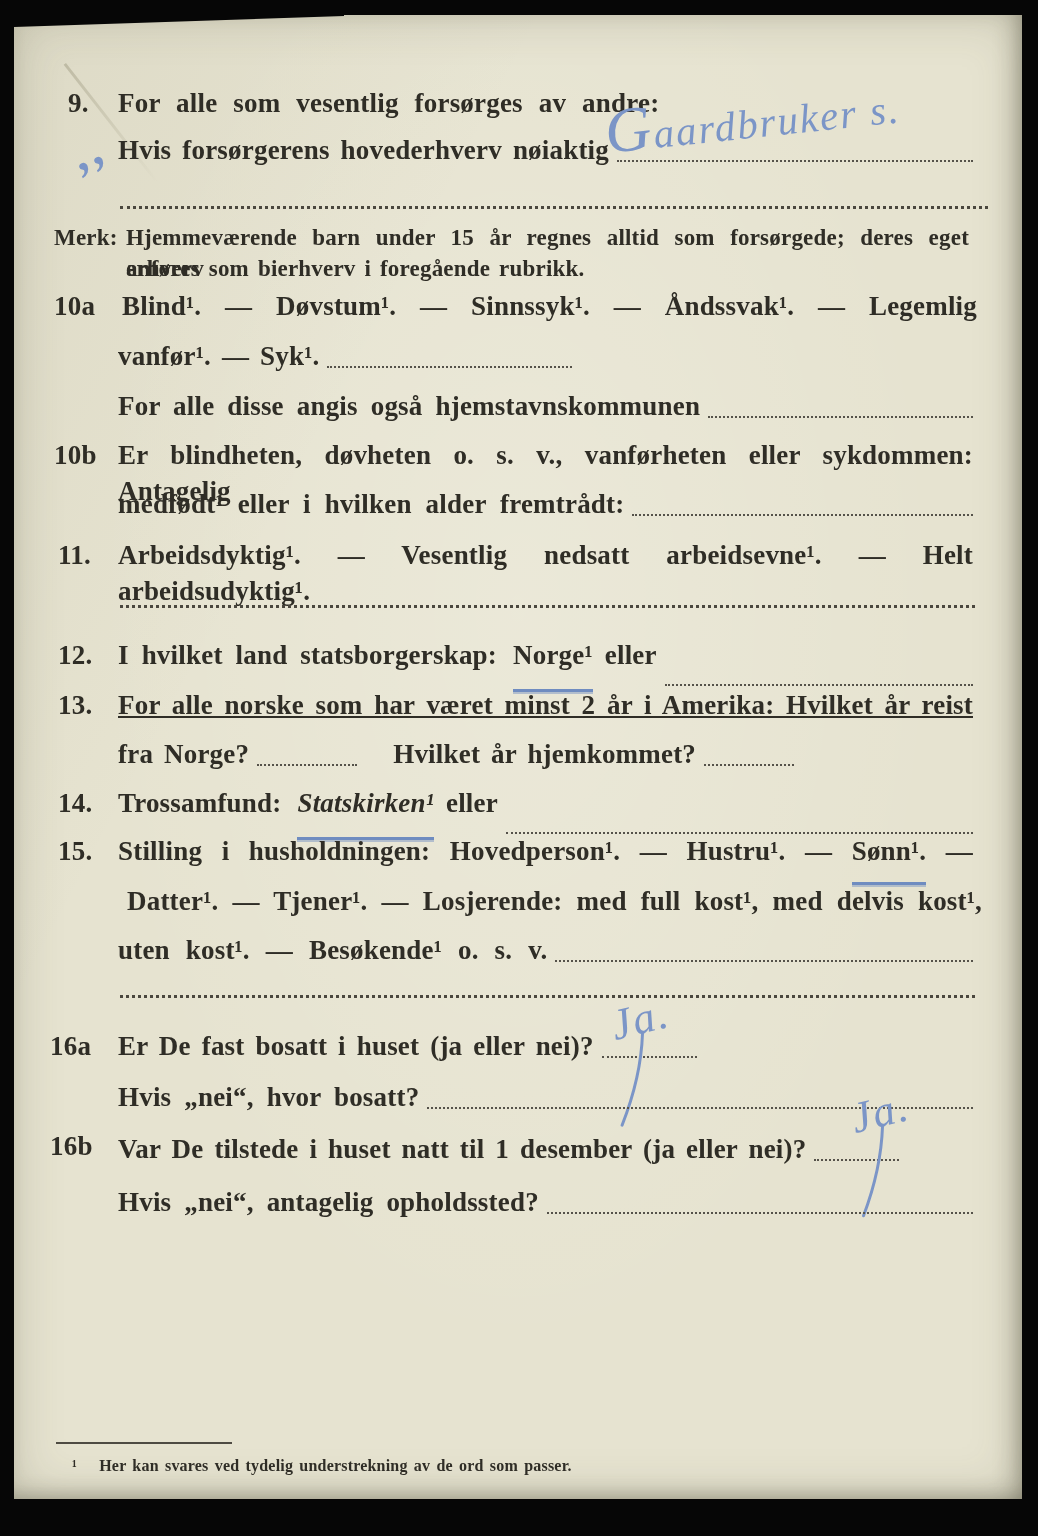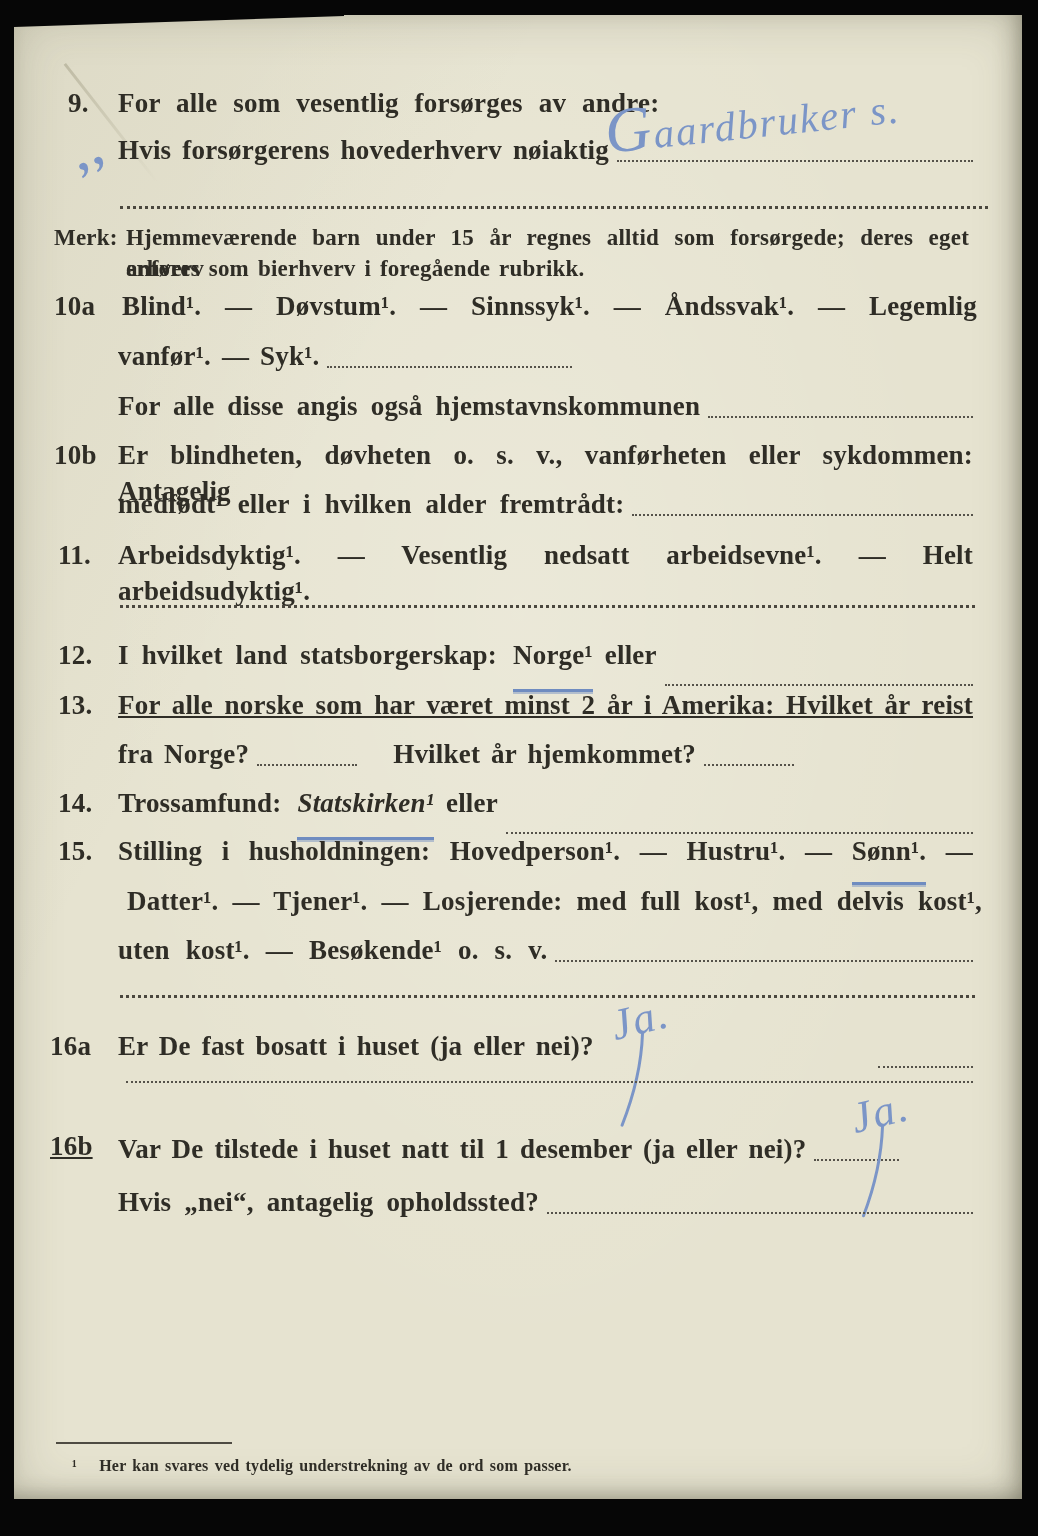--- a/index.html
+++ b/index.html
@@ -136,35 +136,36 @@
   </div>
   <div class="row just" style="left:104px;top:868px;width:855px;margin-left:9px;">Datter¹. — Tjener¹. — Losjerende: med full kost¹, med delvis kost¹,</div>
   <div class="row flex" style="left:104px;top:917px;width:855px;word-spacing:9px;">
     <span>uten kost¹. — Besøkende¹ o. s. v.</span>
     <span class="fill grow"></span>
   </div>
 
   <div class="divider" style="left:106px;top:980px;width:855px;"></div>
 
   <span class="num" style="left:36px;top:1013px;">16a</span>
-  <div class="row flex" style="left:104px;top:1013px;width:855px;flex-direction:column;">
+  <div class="row flex" style="left:104px;top:1013px;width:855px;">
     <span>Er De fast bosatt i huset (ja eller nei)?</span>
     <span class="fill" style="width:95px;"></span>
   </div>
   <div class="hand hand-ja" style="left:604px;top:985px;">
     <span>Ja.</span>
     <svg class="tail" width="70" height="90" style="left:-18px;top:38px;" viewBox="0 0 70 90">
       <path d="M46 2 C38 30 24 58 4 86" stroke="#7b95c7" stroke-width="3" fill="none" stroke-linecap="round"></path>
     </svg>
   </div>
   <div class="row flex" style="left:104px;top:1064px;width:855px;word-spacing:6px;">
+    <span>Hvis „nei“, hvor bosatt?</span>
     <span class="fill grow"></span>
   </div>
 
-  <span class="num" style="left:36px;top:1113px;text-decoration:underline;">16b</span>
+  <span class="num" style="left:36px;top:1113px;">16b</span>
   <div class="row flex" style="left:104px;top:1116px;width:855px;align-items:flex-end;">
     <span>Var De tilstede i huset natt til 1 desember (ja eller nei)?</span>
     <span class="fill" style="width:85px;"></span>
   </div>
   <div class="hand hand-ja" style="left:844px;top:1078px;">
     <span>Ja.</span>
     <svg class="tail" width="70" height="90" style="left:-18px;top:38px;" viewBox="0 0 70 90">
       <path d="M46 2 C38 30 24 58 6 84" stroke="#7b95c7" stroke-width="3" fill="none" stroke-linecap="round"></path>
     </svg>
   </div>

